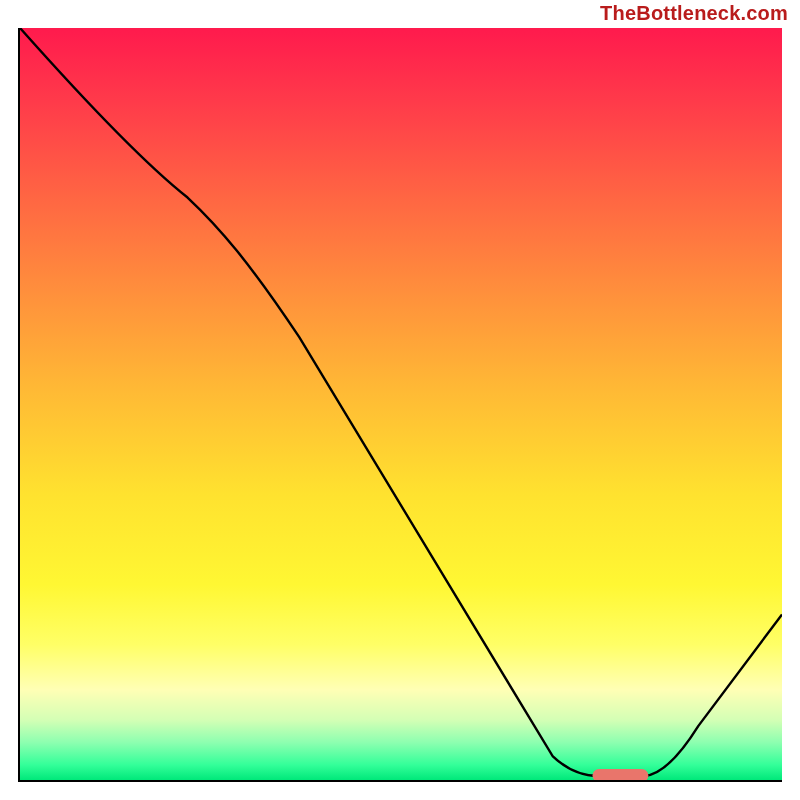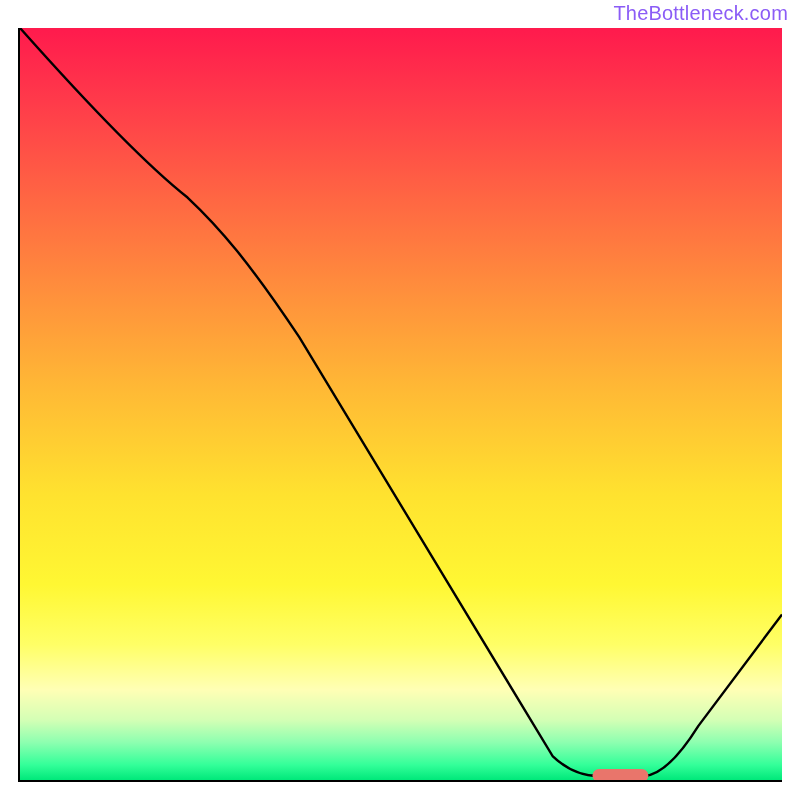--- a/index.html
+++ b/index.html
@@ -14,22 +14,22 @@
   .frame {
     position: relative;
     width: 800px;
     height: 800px;
   }
   .attribution {
     position: absolute;
     top: 2px;
     right: 12px;
     font-size: 20px;
-    font-weight: normal;
-    color: #8b5cf6;
+    font-weight: bold;
+    color: #b91c1c;
     letter-spacing: 0.2px;
   }
   .plot-area {
     position: absolute;
     left: 18px;
     top: 28px;
     width: 764px;
     height: 754px;
     border: 2px solid #000000;
     border-top: none;

